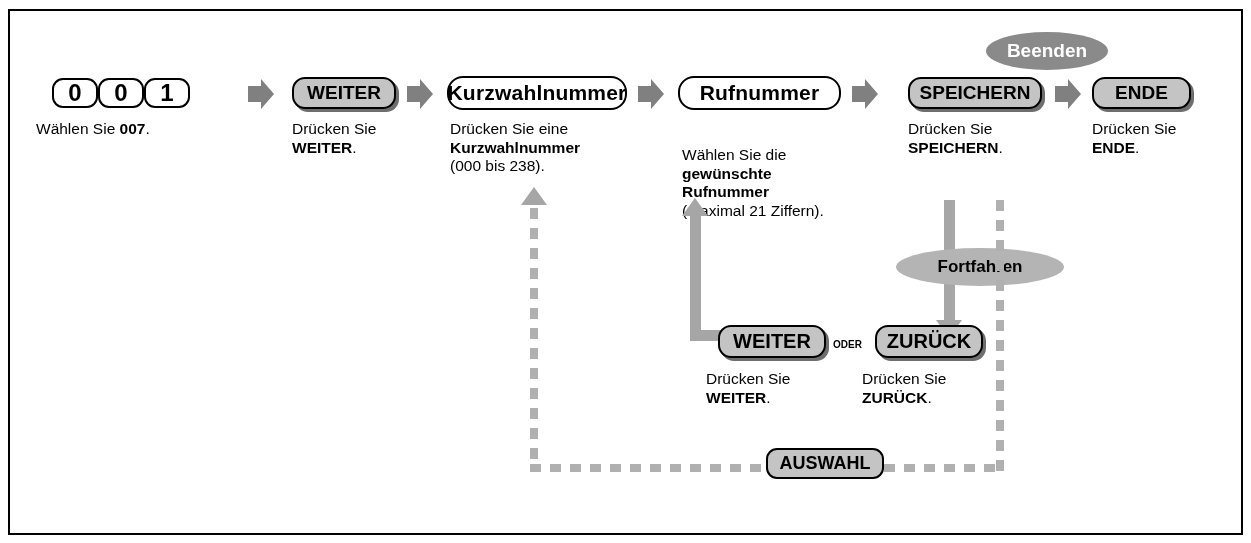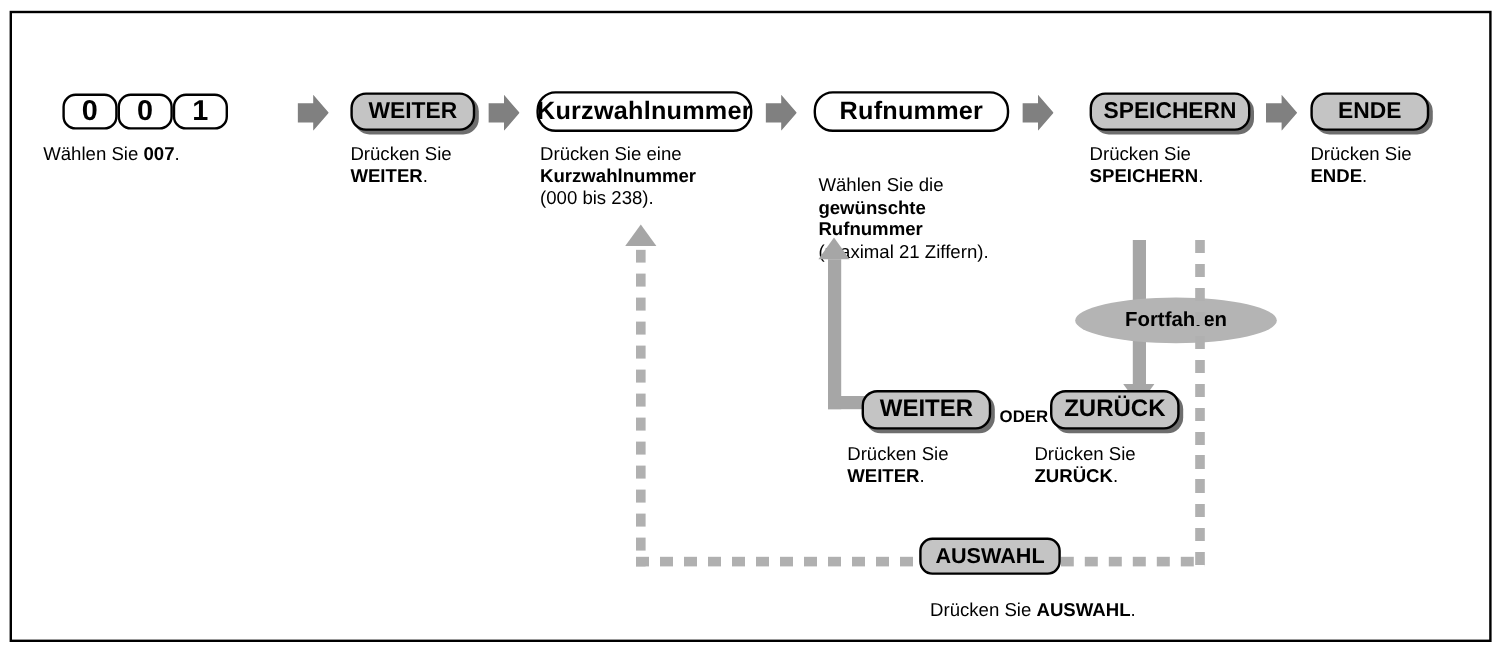--- a/index.html
+++ b/index.html
@@ -99,21 +99,21 @@
     background-repeat:repeat-x;
   }
   .dashv{
     position:absolute;width:8px;
     background-image:linear-gradient(to bottom,#b0b0b0 0 11px,transparent 11px 20px);
     background-size:8px 20px;
     background-repeat:repeat-y;
   }
 
   .oder{
-    position:absolute;font-size:14px;font-weight:bold;color:#000;
+    position:absolute;font-size:10px;font-weight:bold;color:#000;
   }
 </style>
 </head>
 <body>
 
 <div id="stage">
 
   <div class="frame"></div>
 
   <div class="keycap digit" style="left:52px;top:78px;width:46px;height:30px;">0</div>
@@ -154,20 +154,21 @@
     <span>Wählen Sie die</span><br>
     <b>gewünschte</b><br>
     <b>Rufnummer</b><br>
     <span>(maximal 21 Ziffern).</span>
   </div>
 
   <svg class="fatarrow" style="left:852px;top:79px;" viewBox="0 0 26 30">
     <polygon points="0,7 13,7 13,0 26,15 13,30 13,23 0,23" fill="#808080"></polygon>
   </svg>
 
+  <div class="badge dark" style="left:986px;top:32px;width:122px;height:38px;">Beenden</div>
 
   <div class="graybtn" style="left:908px;top:77px;width:134px;height:32px;font-size:19px;">SPEICHERN</div>
   <div class="caption" style="left:908px;top:120px;">
     <span>Drücken Sie</span><br>
     <b>SPEICHERN</b><span>.</span>
   </div>
 
   <svg class="fatarrow" style="left:1055px;top:79px;" viewBox="0 0 26 30">
     <polygon points="0,7 13,7 13,0 26,15 13,30 13,23 0,23" fill="#808080"></polygon>
   </svg>
@@ -203,17 +204,14 @@
   </div>
 
   <div class="dashv" style="left:530px;top:208px;height:264px;"></div>
   <div class="garrowhead up" style="left:521px;top:187px;"></div>
   <div class="dashh" style="left:530px;top:464px;width:232px;"></div>
 
   <div class="dashh" style="left:884px;top:464px;width:120px;"></div>
 
   <div class="graybtn noshadow" style="left:766px;top:448px;width:118px;height:31px;font-size:18px;border-radius:11px;">AUSWAHL</div>
 
-  <div class="caption" style="left:775px;top:500px;">
-    <span>Drücken Sie </span><b>AUSWAHL</b><span>.</span>
-  </div>
 
 </div>
 
 </body></html>

